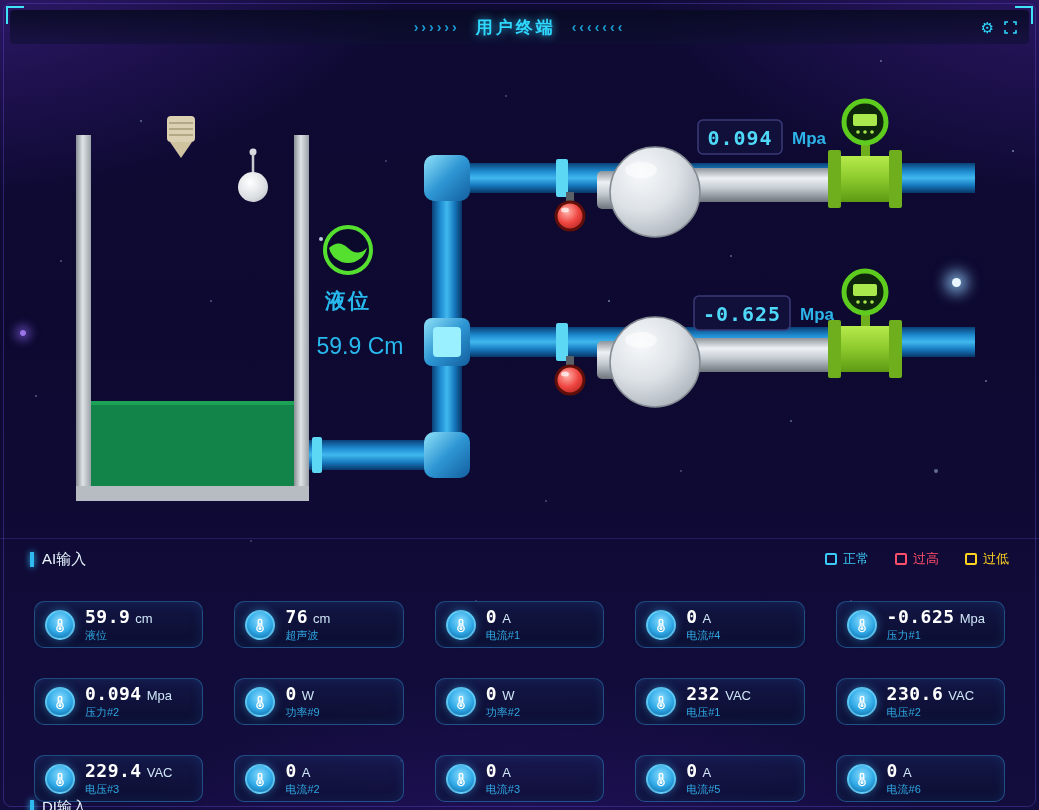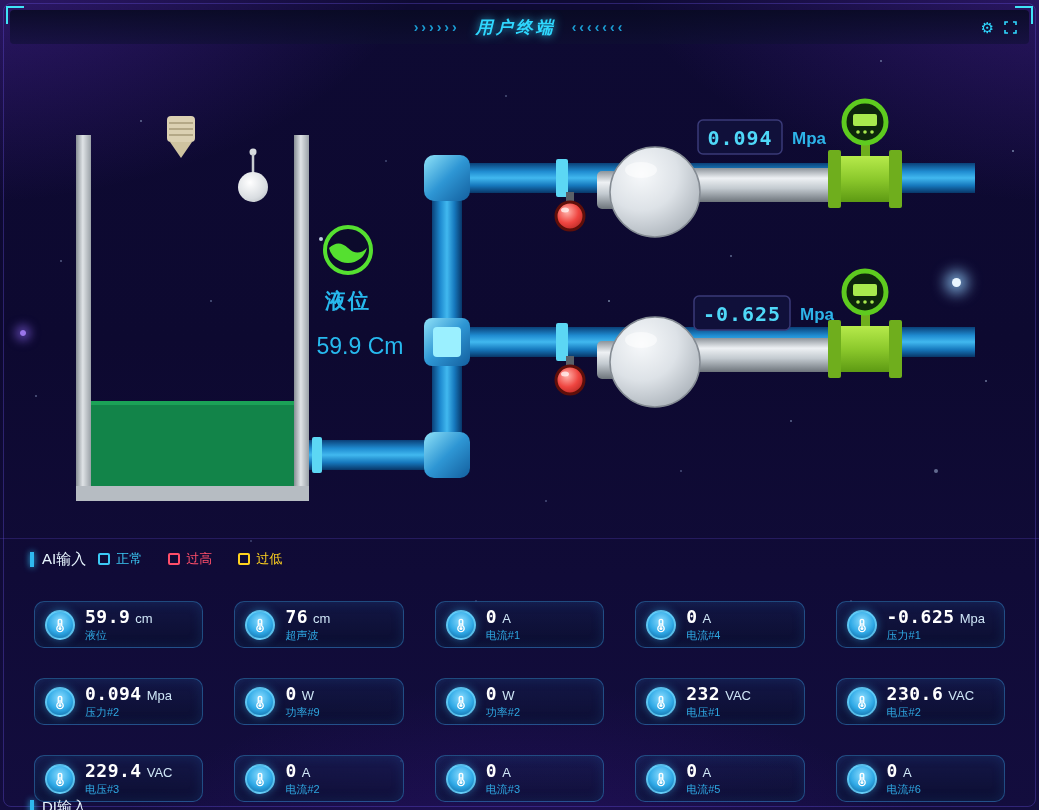--- a/index.html
+++ b/index.html
@@ -33,34 +33,34 @@
       985px 380px 0 0 rgba(200,225,255,.5), 35px 395px 0 0 rgba(190,215,255,.4),
       505px 95px 0 0 rgba(190,215,255,.35), 385px 160px 0 0 rgba(185,210,255,.32);}
   .orb1{position:absolute;left:952px;top:278px;width:9px;height:9px;border-radius:50%;background:#eaf6ff;
     box-shadow:0 0 14px 7px rgba(150,210,255,.75);pointer-events:none;}
   .orb2{position:absolute;left:20px;top:330px;width:6px;height:6px;border-radius:50%;background:rgba(170,130,255,.9);
     box-shadow:0 0 10px 5px rgba(150,110,255,.5);pointer-events:none;}
   
   .header{position:absolute;left:10px;right:10px;top:10px;height:34px;border-radius:4px;
     background:linear-gradient(180deg,rgba(8,10,34,.88),rgba(14,16,50,.55));
     display:flex;align-items:center;justify-content:center;}
-  .title{color:#2fd8ff;font-size:17px;font-weight:bold;letter-spacing:3px;text-shadow:0 0 10px rgba(47,216,255,.8);font-style:italic;}
+  .title{color:#2fd8ff;font-size:17px;font-weight:bold;letter-spacing:3px;text-shadow:0 0 10px rgba(47,216,255,.8);}
   .arrows{color:#1b9cd2;font-size:14px;letter-spacing:3px;margin:0 16px;font-weight:bold;}
   .header-actions{position:absolute;right:12px;top:0;height:100%;display:flex;align-items:center;gap:10px;color:#2fd8ff;}
   .gear{font-size:15px;cursor:pointer;line-height:1;}
   .fs-icon{cursor:pointer;display:block;}
   
   .diagram{position:absolute;left:0;top:44px;}
   .seg{font-family:"DejaVu Sans Mono",monospace;font-weight:bold;font-size:20px;fill:#4fd8f8;letter-spacing:1px;}
   .unit{font-family:"Liberation Sans",sans-serif;font-size:17px;fill:#2db4e9;font-weight:bold;}
   .lvl{font-family:"Liberation Sans",sans-serif;font-size:21px;fill:#27b9ee;font-weight:bold;letter-spacing:2px;}
   .lvlval{font-family:"Liberation Sans",sans-serif;font-size:23px;fill:#27b9ee;}
   
   .ai-section{position:absolute;left:0;right:0;top:538px;border-top:1px solid rgba(96,72,200,.28);padding-top:8px;}
-  .ai-head{height:24px;padding:0 30px;display:flex;align-items:center;justify-content:flex-start;margin-bottom:14px;}
+  .ai-head{height:24px;padding:0 30px;display:flex;align-items:center;justify-content:space-between;margin-bottom:14px;}
   .section-title{display:flex;align-items:center;gap:8px;color:#e8f6ff;font-size:15px;}
   .tbar{width:4px;height:15px;background:#2fb9ef;box-shadow:0 0 6px #2fb9ef;display:inline-block;}
   .legend{display:flex;gap:26px;align-items:center;padding-left:12px;}
   .legend-item{display:flex;align-items:center;gap:6px;}
   .legend-icon{width:12px;height:12px;border:2px solid #3cc9f5;border-radius:2px;box-sizing:border-box;display:inline-block;}
   .legend-label{font-size:13px;}
   .cards{display:grid;grid-template-columns:repeat(5,1fr);gap:30px 31px;padding:16px 34px;}
   .card{height:47px;border-radius:10px;border:1px solid rgba(56,150,222,.45);
     background:linear-gradient(180deg,rgba(24,48,96,.30),rgba(8,16,42,.55));
     display:flex;align-items:center;gap:10px;padding:0 10px;box-sizing:border-box;

